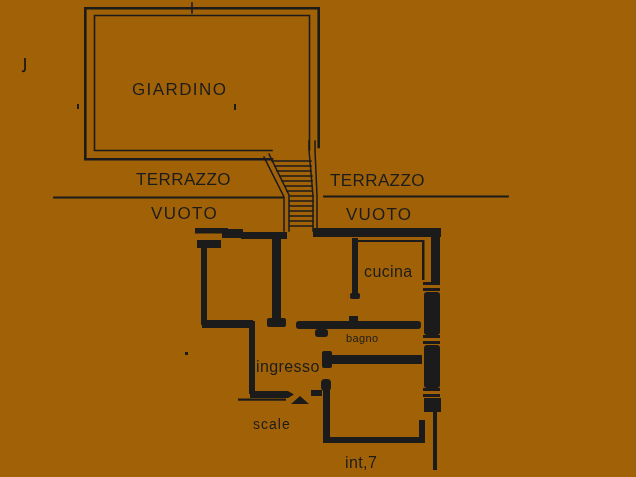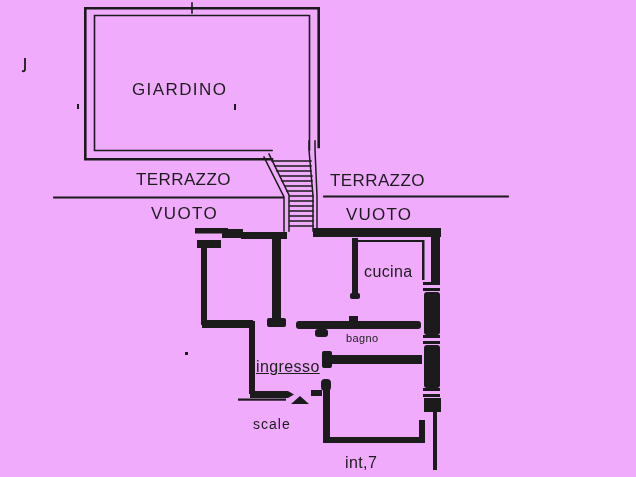--- a/index.html
+++ b/index.html
@@ -1,36 +1,36 @@
 <!DOCTYPE html>
 <html><head>
 <meta charset="utf-8">
 <style>
   html,body{margin:0;padding:0;background:#ffffff;}
   .stage{
     position:relative;width:636px;height:477px;overflow:hidden;
-    background:#f0abfc;
+    background:#a16207;
     font-family:"Liberation Sans", sans-serif;
     color:#1b1b1b;
   }
   .plan-svg{position:absolute;left:0;top:0;}
   .lbl{
     position:absolute;white-space:nowrap;
     color:#1c1c1c;-webkit-font-smoothing:none;
   }
   .lbl-upper{font-size:17px;letter-spacing:1px;}
   .lbl-lower{font-size:16px;letter-spacing:0.4px;}
   .l-giardino{left:132px;top:80px;letter-spacing:1.4px;}
   .l-terrazzo-left{left:136px;top:170px;letter-spacing:0.4px;}
   .l-terrazzo-right{left:330px;top:171px;letter-spacing:0.4px;}
   .l-vuoto-left{left:151px;top:204px;letter-spacing:1.4px;}
   .l-vuoto-right{left:346px;top:205px;letter-spacing:1.2px;}
   .l-cucina{left:364px;top:263px;}
   .l-bagno{left:346px;top:332px;font-size:11px;}
-  .l-ingresso{left:256px;top:358px;text-decoration:underline;}
+  .l-ingresso{left:256px;top:358px;}
   .l-scale{left:253px;top:416px;font-size:14px;letter-spacing:1px;}
   .l-int7{left:345px;top:454px;}
 </style>
 </head>
 <body>
 
 <div class="stage">
 
   <svg class="plan-svg" width="636" height="477" viewBox="0 0 636 477">
     <g stroke="#1b1b1b" fill="none" stroke-linecap="square">

